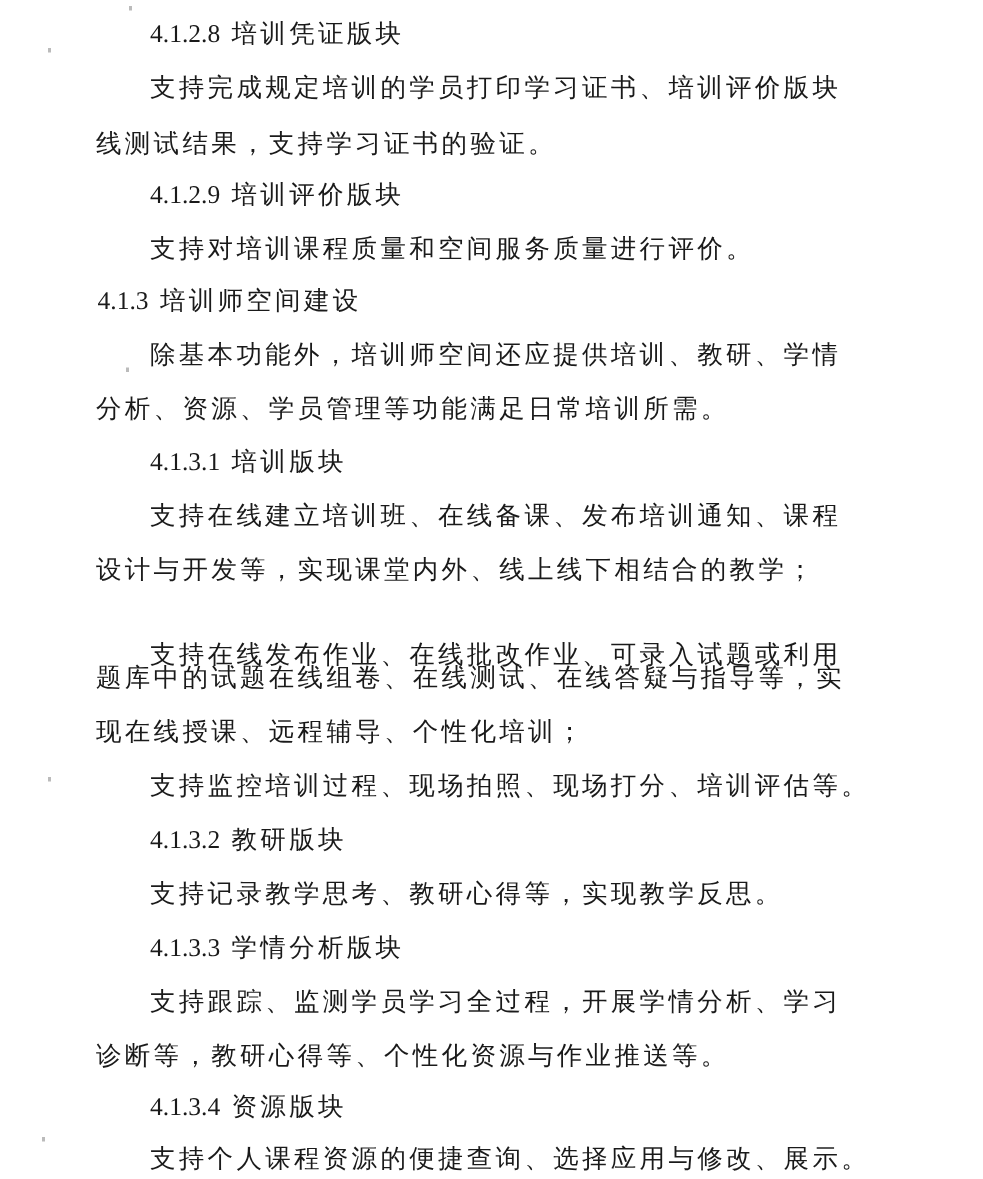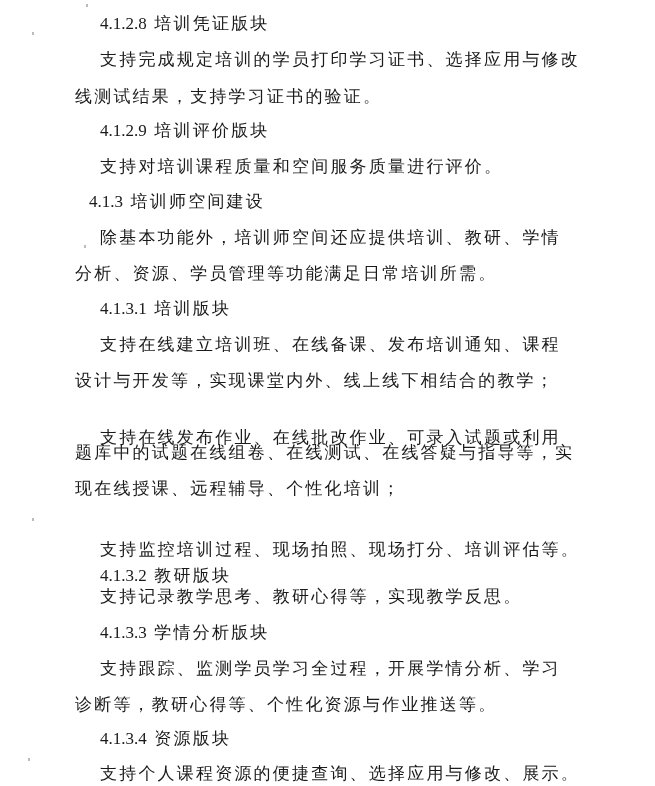--- a/index.html
+++ b/index.html
@@ -8,34 +8,34 @@
     position: relative;
     font-family: "DejaVu Serif", "Liberation Serif", serif;
     color: #1a1a1a;
   }
   .line {
     position: absolute; white-space: nowrap;
     font-size: 17px; line-height: 22px; letter-spacing: 2.2px;
   }
   .num { font-family: "Liberation Serif", serif; letter-spacing: 0; font-size: 17px; }
   .ind { left: 100px; }
-  .cont { left: 75px; text-align: center; }
-  .h3 { left: 89px; }
+  .cont { left: 64px; text-align: center; }
+  .h3 { left: 65px; }
   .speck { position: absolute; width: 2px; height: 3px; background: #bbb; }
 </style>
 </head>
 <body>
 
 <div>
 
   <div class="line ind" style="top:12px">
     <span class="num">4.1.2.8</span>
     <span>培训凭证版块</span>
   </div>
-  <div class="line ind" style="top:48px">支持完成规定培训的学员打印学习证书、选择应用与修改</div>
+  <div class="line ind" style="top:48px">支持完成规定培训的学员打印学习证书、培训评价版块</div>
   <div class="line cont" style="top:85px">线测试结果，支持学习证书的验证。</div>
 
   <div class="line ind" style="top:119px">
     <span class="num">4.1.2.9</span>
     <span>培训评价版块</span>
   </div>
   <div class="line ind" style="top:155px">支持对培训课程质量和空间服务质量进行评价。</div>
 
   <div class="line h3" style="top:190px">
     <span class="num">4.1.3</span>
@@ -46,23 +46,23 @@
 
   <div class="line ind" style="top:297px">
     <span class="num">4.1.3.1</span>
     <span>培训版块</span>
   </div>
   <div class="line ind" style="top:333px">支持在线建立培训班、在线备课、发布培训通知、课程</div>
   <div class="line cont" style="top:369px">设计与开发等，实现课堂内外、线上线下相结合的教学；</div>
   <div class="line ind" style="top:426px">支持在线发布作业、在线批改作业、可录入试题或利用</div>
   <div class="line cont" style="top:441px">题库中的试题在线组卷、在线测试、在线答疑与指导等，实</div>
   <div class="line cont" style="top:477px">现在线授课、远程辅导、个性化培训；</div>
-  <div class="line ind" style="top:538px">支持监控培训过程、现场拍照、现场打分、培训评估等。</div>
+  <div class="line ind" style="top:513px">支持监控培训过程、现场拍照、现场打分、培训评估等。</div>
 
-  <div class="line ind" style="top:564px">
+  <div class="line ind" style="top:549px">
     <span class="num">4.1.3.2</span>
     <span>教研版块</span>
   </div>
   <div class="line ind" style="top:585px">支持记录教学思考、教研心得等，实现教学反思。</div>
 
   <div class="line ind" style="top:621px">
     <span class="num">4.1.3.3</span>
     <span>学情分析版块</span>
   </div>
   <div class="line ind" style="top:657px">支持跟踪、监测学员学习全过程，开展学情分析、学习</div>

